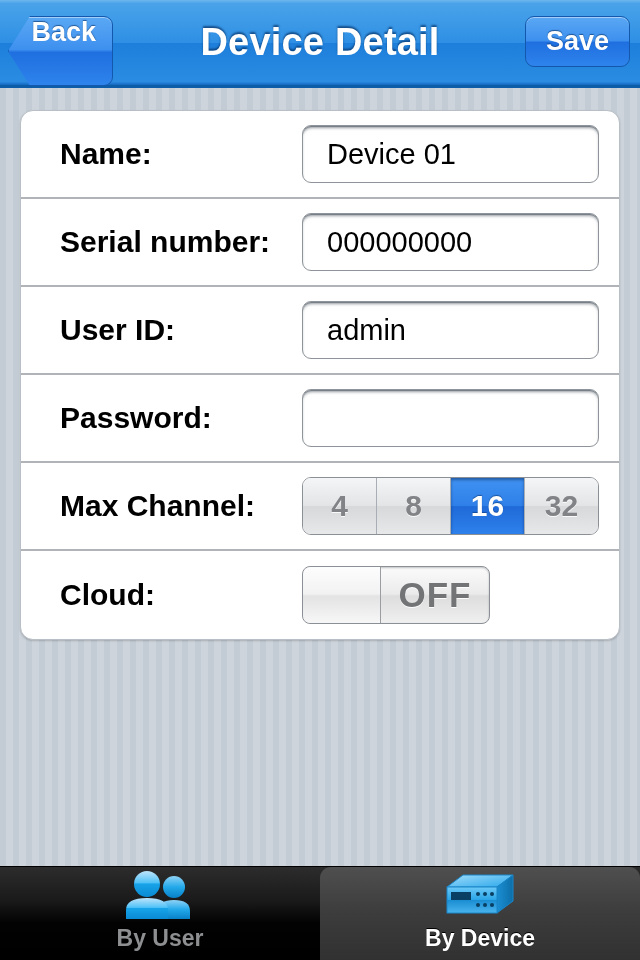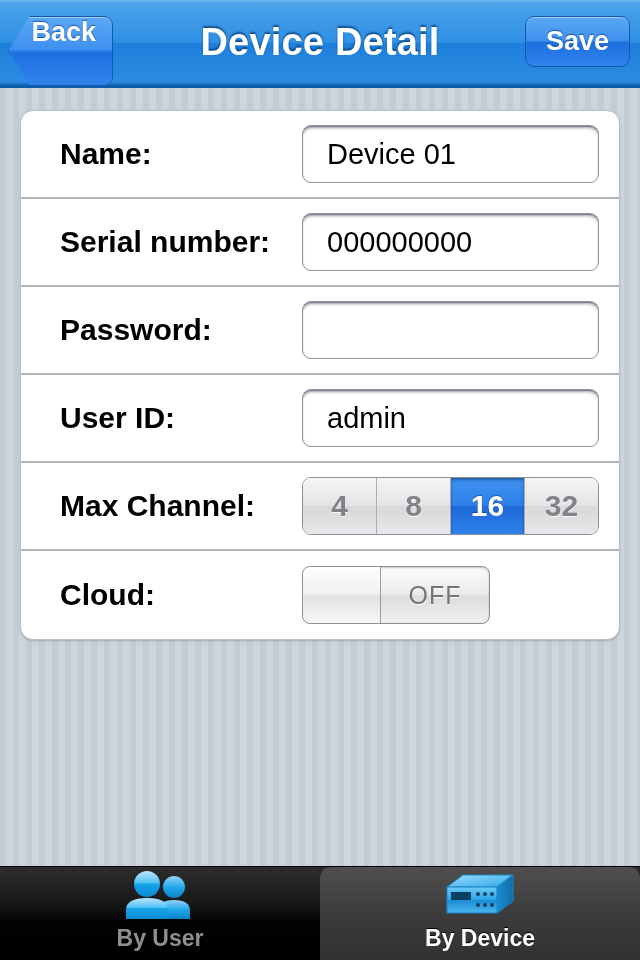--- a/index.html
+++ b/index.html
@@ -134,21 +134,21 @@
   }
   .toggle-knob {
     width:78px; height:100%;
     background:linear-gradient(to bottom, #fdfdfd 0%, #f2f2f2 48%, #e3e3e3 52%, #f7f7f7 100%);
     border-right:1px solid #9a9ea3;
     border-radius:7px 0 0 7px;
   }
   .toggle-label {
     flex:1;
     display:flex; align-items:center; justify-content:center;
-    font-size:25px; font-weight:normal; color:#737476;
+    font-size:35px; font-weight:bold; color:#737476;
     text-shadow:0 1px 0 rgba(255,255,255,0.9);
     letter-spacing:1px;
   }
 
   
   .tabbar {
     position:absolute; left:0; bottom:0; width:640px; height:94px;
     background:linear-gradient(to bottom, #2c2c2c 0%, #1b1b1b 35%, #020202 60%, #000 100%);
     border-top:1px solid #000;
     display:flex;
@@ -194,30 +194,30 @@
   </div>
 
   <div class="row">
     <div class="row-label">Serial number:</div>
     <div class="row-control">
       <div class="textfield">000000000</div>
     </div>
   </div>
 
   <div class="row">
+    <div class="row-label">User ID:</div>
+    <div class="row-control">
+      <div class="textfield">admin</div>
+    </div>
+  </div>
+
+  <div class="row">
     <div class="row-label">Password:</div>
     <div class="row-control">
       <div class="textfield empty"></div>
-    </div>
-  </div>
-
-  <div class="row">
-    <div class="row-label">User ID:</div>
-    <div class="row-control">
-      <div class="textfield">admin</div>
     </div>
   </div>
 
   <div class="row">
     <div class="row-label">Max Channel:</div>
     <div class="row-control">
       <div class="segmented">
         <div class="seg">4</div>
         <div class="seg">8</div>
         <div class="seg selected">16</div>

